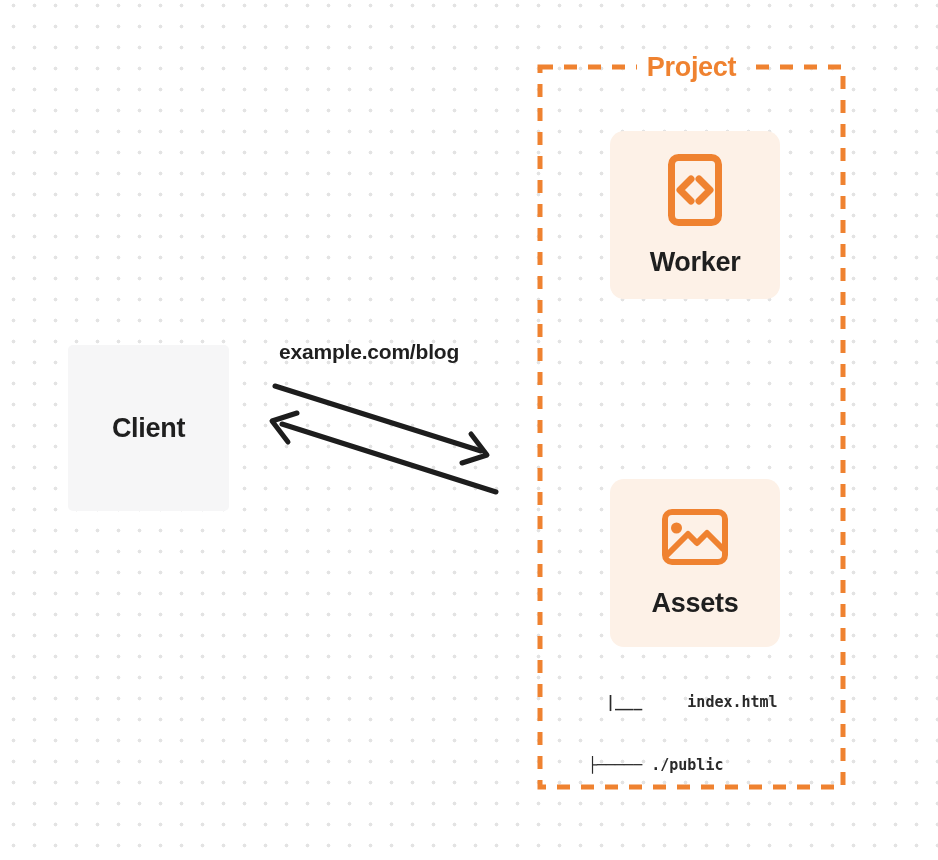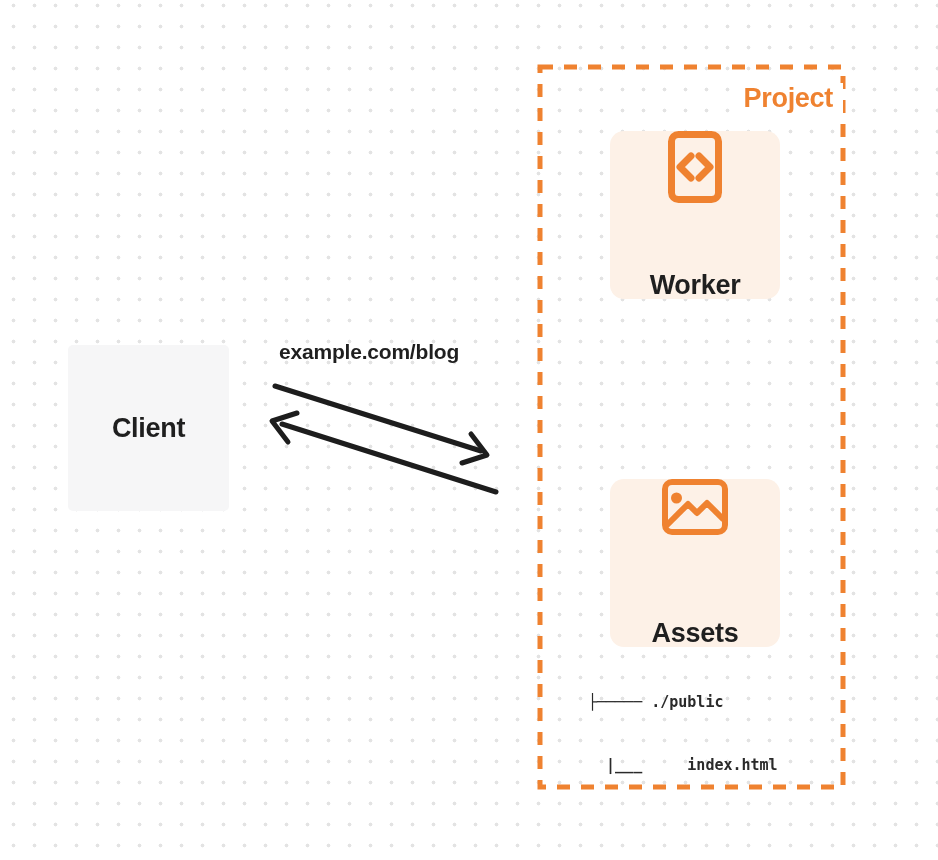--- a/index.html
+++ b/index.html
@@ -46,35 +46,34 @@
   .node-label{
     font-size:27px;font-weight:700;color:var(--ink);letter-spacing:-0.3px;
     line-height:28px;
   }
   .request-label{
     position:absolute;left:279px;top:340px;
     font-size:21px;font-weight:700;color:var(--ink);letter-spacing:-0.2px;text-align:center;
   }
   .project-label-row{
     position:absolute;left:540px;top:52px;width:303px;height:30px;
-    display:flex;align-items:center;justify-content:flex-end;
+    display:flex;align-items:center;justify-content:center;
     z-index:2;
-    margin-top:31px;
   }
   .project-label-row span{
     background:#FFFFFF;
     padding:0 10px;
     font-size:27px;font-weight:700;color:var(--accent-orange);
     letter-spacing:-0.3px;
   }
   .card{
     position:absolute;left:610px;width:170px;height:168px;
     background:var(--card-cream);
     border-radius:14px;
-    display:flex;flex-direction:column;align-items:center;justify-content:space-between;
+    display:flex;flex-direction:column;align-items:center;justify-content:center;
   }
   .card.worker{top:131px;gap:22px;}
   .card.assets{top:479px;gap:24px;}
   .icon-stroke{
     fill:none;
     stroke:var(--accent-orange);
     stroke-linecap:round;
     stroke-linejoin:round;
   }
   .icon-fill{fill:var(--accent-orange);}
@@ -123,16 +122,16 @@
 <div class="card assets">
   <svg width="66" height="56" viewBox="0 0 66 56" xmlns="http://www.w3.org/2000/svg">
     <rect class="icon-stroke" x="3" y="3" width="60" height="50" rx="7" stroke-width="6"></rect>
     <circle class="icon-fill" cx="14.5" cy="19" r="5.5"></circle>
     <path class="icon-stroke" d="M5 46 L26 25 L35 34 L45 24 L61 40" stroke-width="6"></path>
   </svg>
   <span class="node-label">Assets</span>
 </div>
 
 <div class="file-tree">
+  <div>  |___     index.html</div>
   <div>├───── ./public</div>
-  <div>  |___     index.html</div>
   
 </div>
 
 </body></html>

